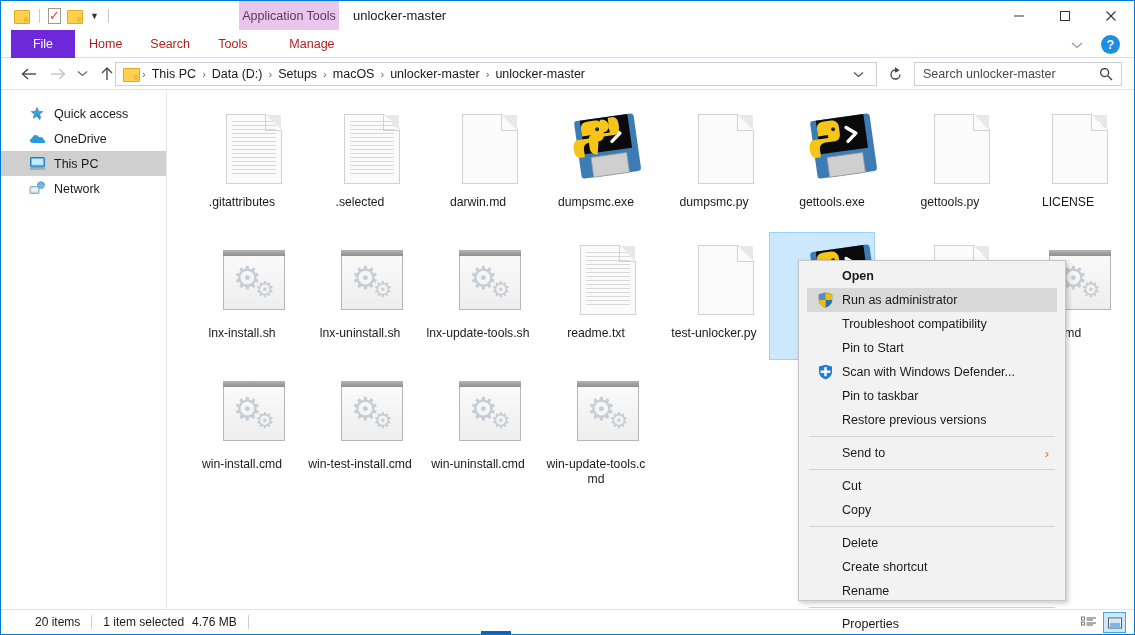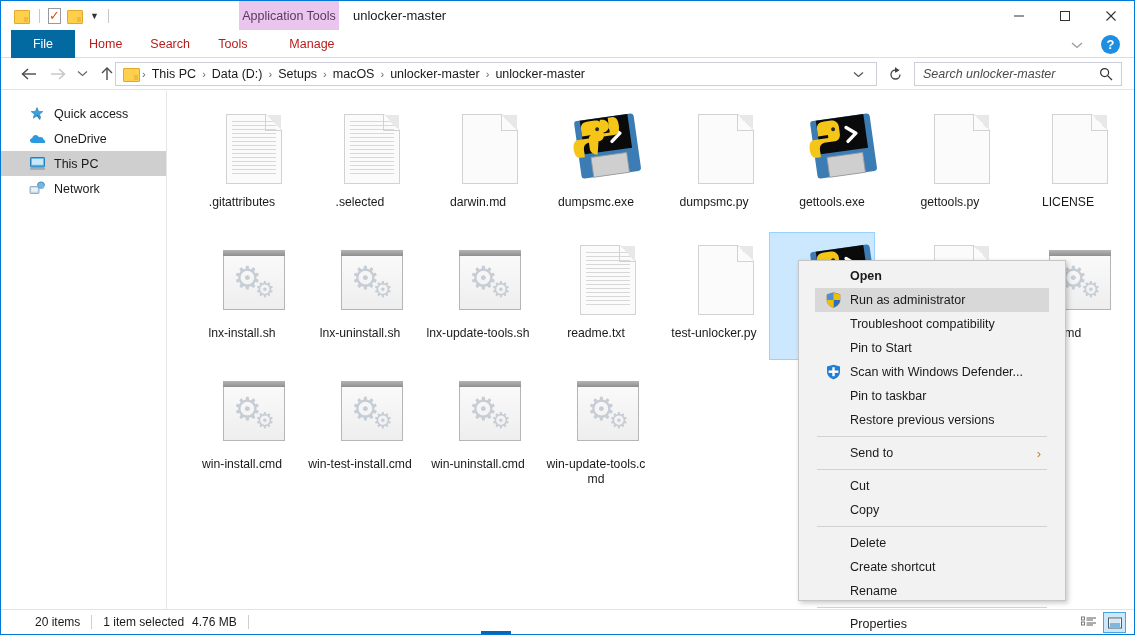--- a/index.html
+++ b/index.html
@@ -84,21 +84,21 @@
     background: #ffffff;
     border-bottom: 1px solid #dcdcdc;
   }
   .tabs { position: absolute; left: 10px; top: 0; display: flex; height: 28px; }
   .tab {
     display: flex; align-items: center; justify-content: center;
     height: 28px; padding: 0 14px; font-size: 12.5px; color: #b91c1c;
     min-width: 58px;
   }
   .tab.file {
-    background: #0369a1; color: #ffffff; min-width: 64px;
+    background: #6d28d9; color: #ffffff; min-width: 64px;
   }
   .tab.manage {
     width: 100px; padding: 0;
   }
   .ribbon-collapse {
     position: absolute; right: 46px; top: 5px;
     width: 22px; height: 20px;
     display: flex; align-items: center; justify-content: center;
     color: #8a8a8a;
   }
@@ -162,21 +162,20 @@
     position: absolute; left: 913px; top: 4px;
     width: 208px; height: 24px;
     border: 1px solid #cccedb; background: #fff;
     display: flex; align-items: center;
   }
   .searchbox input {
     border: 0; outline: 0; flex: 1; height: 22px;
     padding: 0 6px 0 8px; font-size: 12.5px;
     font-family: "Liberation Sans", sans-serif; color: #4c1d95;
     background: transparent;
-    font-style: italic;
   }
   .searchbox input::placeholder { color: #4a4a4a; }
   .search-ico { padding-right: 8px; color: #333; display: flex; }
 
   
   .navpane {
     position: absolute; left: 0; top: 90px;
     width: 166px; height: 518px;
     background: #ffffff;
     border-right: 1px solid #e6e6e6;
@@ -265,21 +264,21 @@
   
   .ic-pyexe { width: 76px; height: 76px; position: relative; }
 
   
   .ctxmenu {
     position: absolute; left: 797px; top: 259px;
     width: 268px; height: 341px;
     background: #f2f2f2;
     border: 1px solid #c6c6c6;
     box-shadow: 2px 2px 5px rgba(0,0,0,0.22);
-    padding: 3px 16px;
+    padding: 3px 8px;
     z-index: 50;
   }
   .ctxitem {
     height: 24px; display: flex; align-items: center;
     padding-left: 7px; font-size: 12.5px; color: #1a1a1a;
     position: relative;
   }
   .ctxitem.bold { font-weight: bold; }
   .ctxitem.hl { background: #d8d8d8; }
   .ctxitem .ci-ico {

